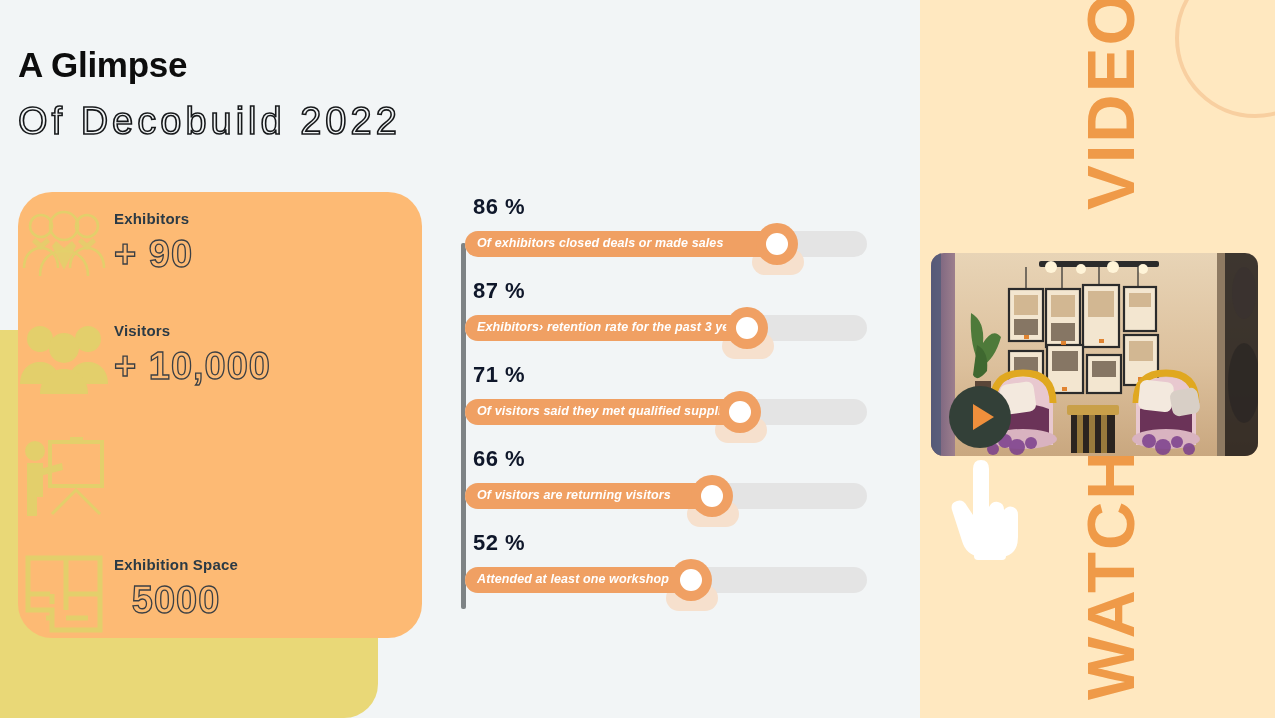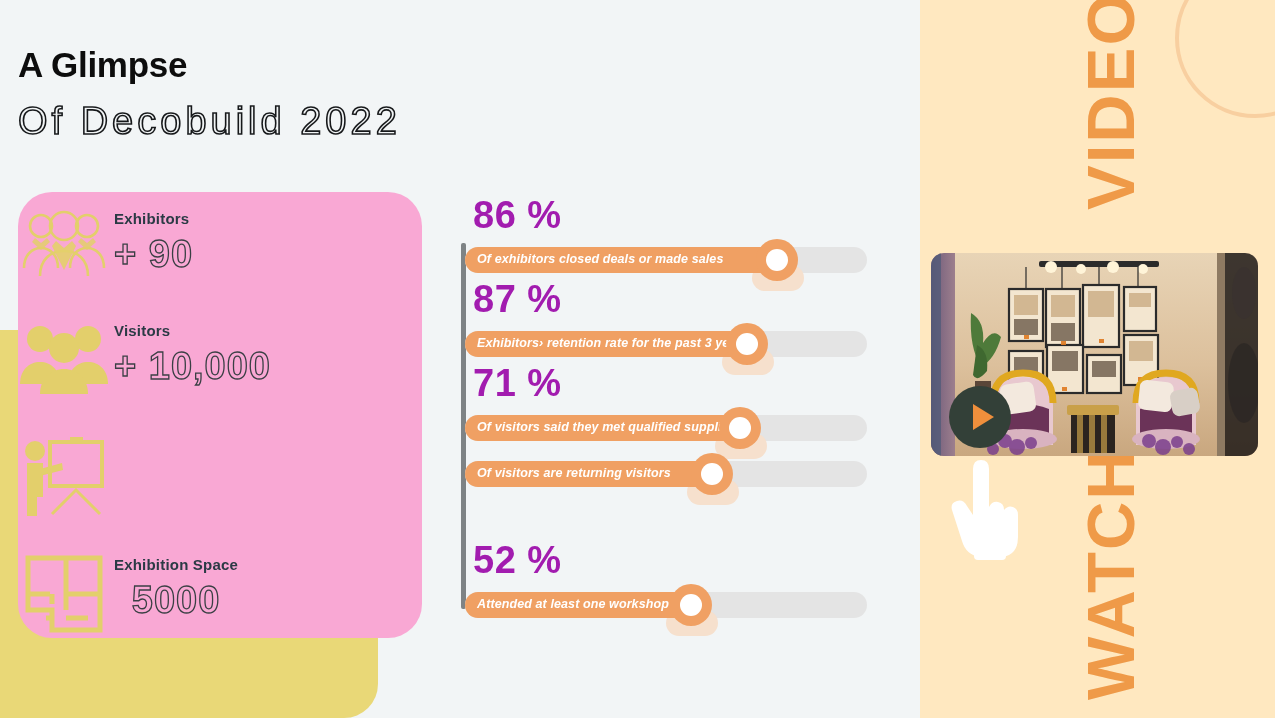--- a/index.html
+++ b/index.html
@@ -42,21 +42,21 @@
     color: transparent;
     -webkit-text-stroke: 1.6px #16181a;
     line-height: 1.1;
   }
 
   
   .stats-card {
     position: absolute;
     left: 18px; top: 192px;
     width: 404px; height: 446px;
-    background: #f9a8d4;
+    background: #fdba74;
     border-radius: 34px;
   }
   .stat-row {
     position: absolute;
     display: flex;
     align-items: flex-start;
   }
   .stat-icon {
     width: 92px;
     display: flex;
@@ -87,23 +87,23 @@
   .bars-area { position: absolute; left: 461px; top: 196px; width: 420px; }
   .bars-axis {
     position: absolute;
     left: 461px; top: 243px;
     width: 5px; height: 366px;
     background: #7e8385;
     border-radius: 2px;
   }
   .bar-group { position: relative; height: 84px; }
   .bar-pct {
-    font-size: 38px;
-    font-weight: bold;
-    color: #a21caf;
+    font-size: 22px;
+    font-weight: bold;
+    color: #0f172a;
     line-height: 1;
     padding-left: 12px;
     letter-spacing: .5px;
   }
   .bar-wrap {
     position: relative;
     margin-top: 9px;
     height: 34px;
     width: 402px;
     margin-left: 4px;
@@ -334,20 +334,21 @@
       <div class="bar-wrap">
         <div class="bar-track"></div>
         <div class="bar-shadow" style="left:250px;"></div>
         <div class="bar-fill" style="width:275px;"></div>
         <div class="bar-caption">Of visitors said they met qualified suppliers</div>
         <div class="bar-knob" style="left:254px;"></div>
       </div>
     </div>
 
     <div class="bar-group">
+      <div class="bar-pct">66 %</div>
       <div class="bar-wrap">
         <div class="bar-track"></div>
         <div class="bar-shadow" style="left:222px;"></div>
         <div class="bar-fill" style="width:247px;"></div>
         <div class="bar-caption">Of visitors are returning visitors</div>
         <div class="bar-knob" style="left:226px;"></div>
       </div>
     </div>
 
     <div class="bar-group">

